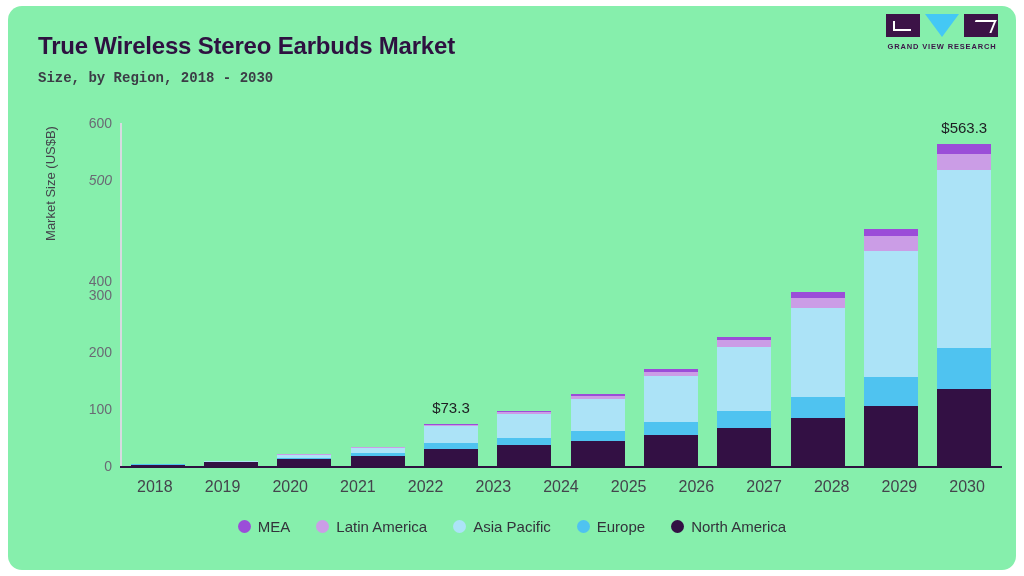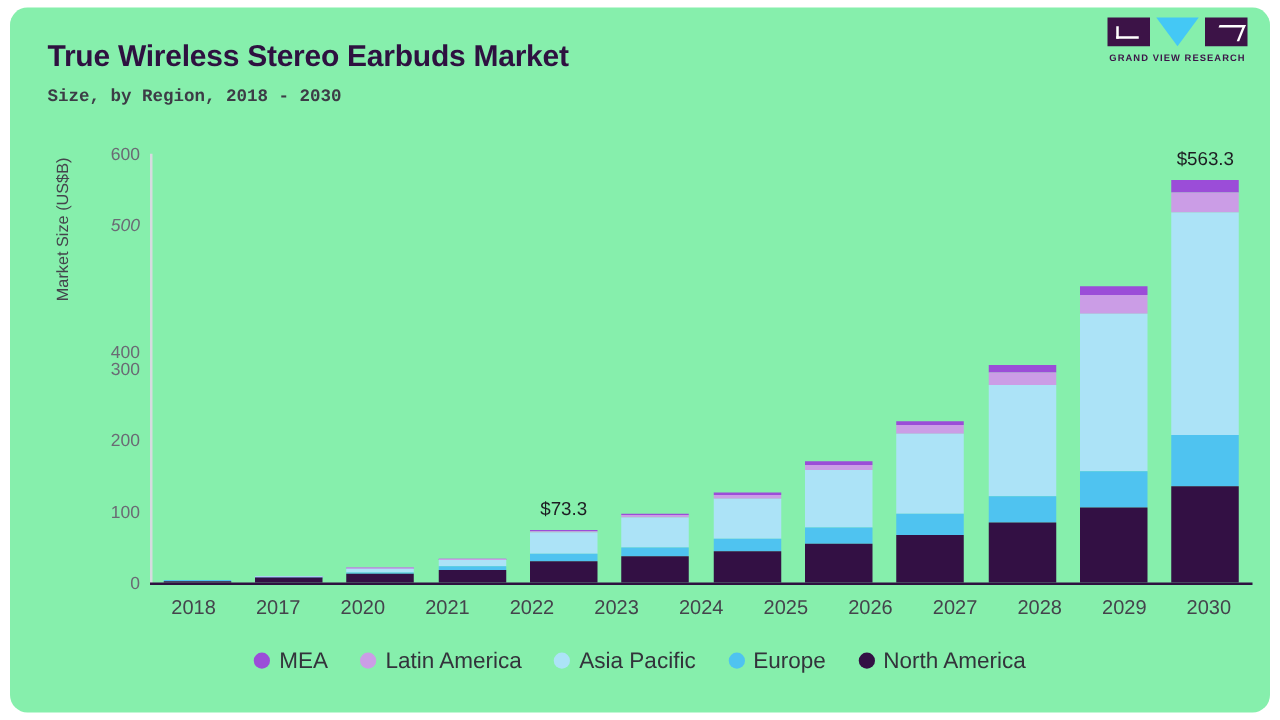--- a/index.html
+++ b/index.html
@@ -101,21 +101,21 @@
   .xtick {
     flex: 1 1 0; text-align: center; font-size: 16px; color: #44444c;
   }
   
   #legend {
     position: absolute; left: 0; top: 512px; width: 1008px;
     display: flex; justify-content: center; align-items: center; gap: 26px;
   }
   .legend-item { display: flex; align-items: center; gap: 7px; }
   .legend-dot { width: 13px; height: 13px; border-radius: 50%; }
-  .legend-label { font-size: 18px; color: #33333b; }
+  .legend-label { font-size: 15px; color: #33333b; }
 </style>
 </head>
 <body>
 
 <div id="card">
 
   <div id="chart-title">True Wireless Stereo Earbuds Market</div>
   <div id="chart-subtitle">Size, by Region, 2018 - 2030</div>
 
   <div id="logo">
@@ -250,21 +250,21 @@
             <div class="seg" style="height: 177.217px; background: rgb(172, 227, 247);"></div>
             <div class="seg" style="height: 41.16px; background: rgb(79, 195, 240);"></div>
             <div class="seg" style="height: 77.175px; background: rgb(51, 16, 68);"></div>
           </div>
         </div>
       </div>
   </div>
 
   <div id="xtick-layer">
       <div class="xtick">2018</div>
-      <div class="xtick">2017</div>
+      <div class="xtick">2019</div>
       <div class="xtick">2020</div>
       <div class="xtick">2021</div>
       <div class="xtick">2022</div>
       <div class="xtick">2023</div>
       <div class="xtick">2024</div>
       <div class="xtick">2025</div>
       <div class="xtick">2026</div>
       <div class="xtick">2027</div>
       <div class="xtick">2028</div>
       <div class="xtick">2029</div>

